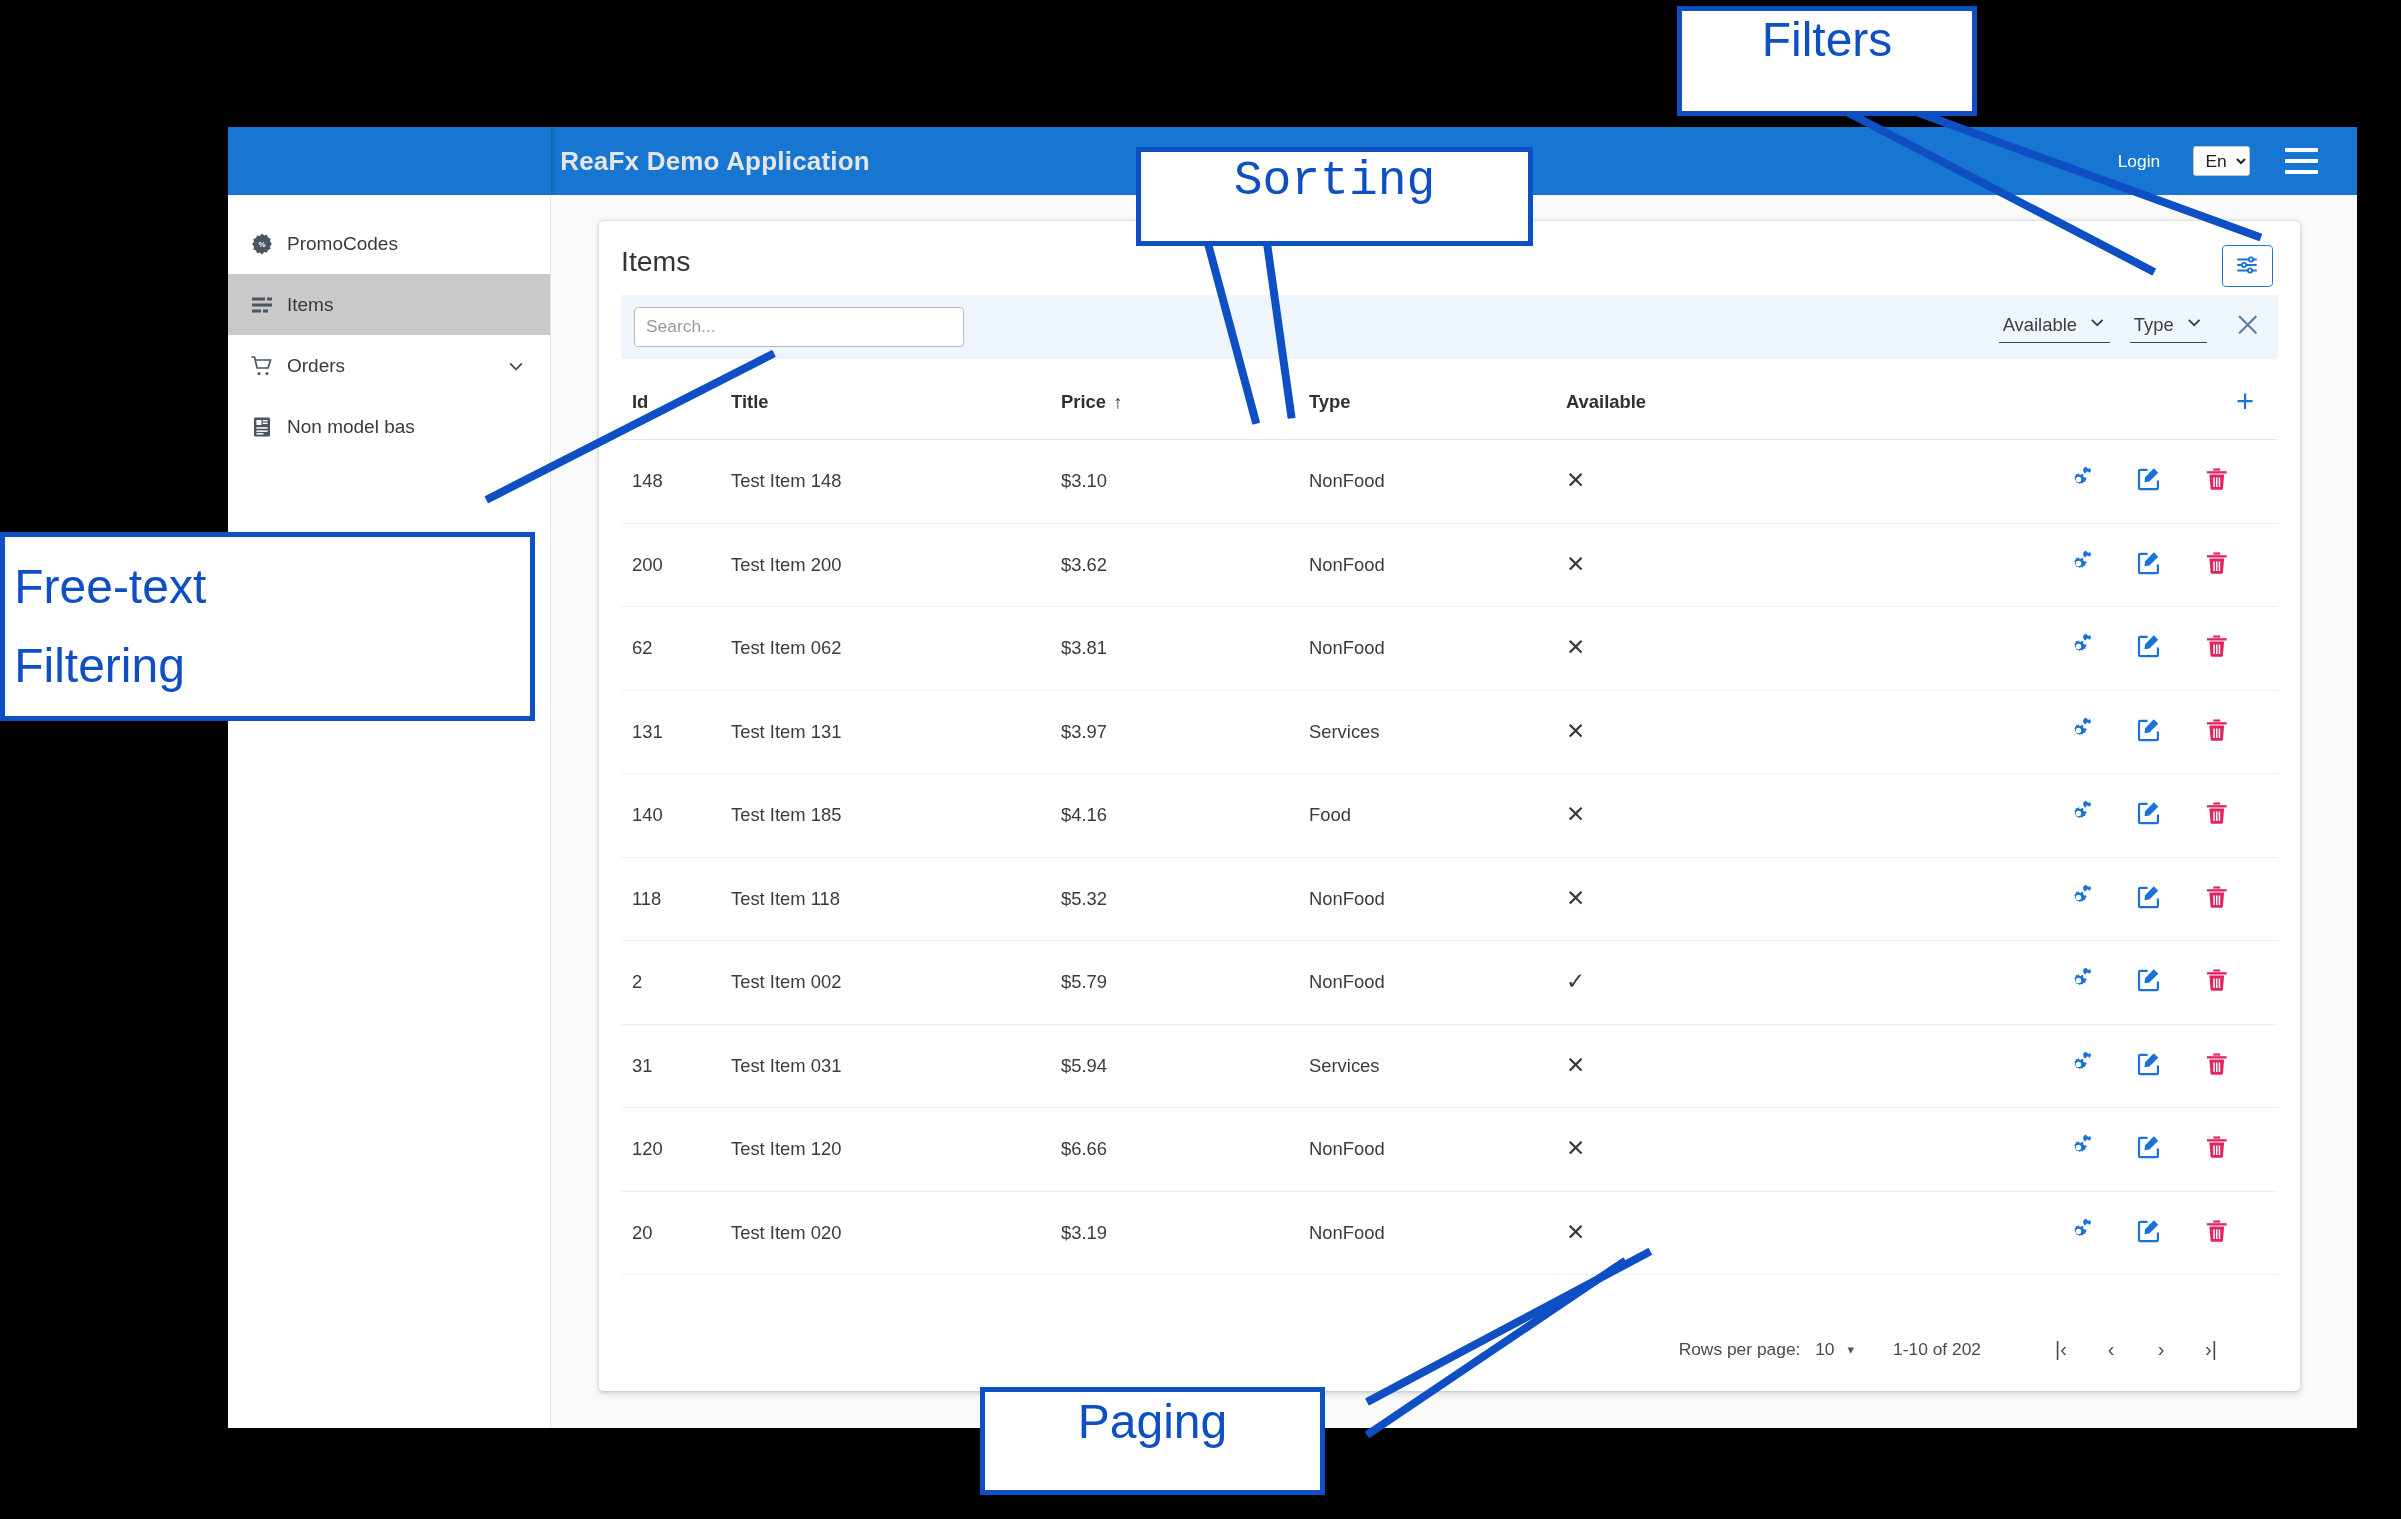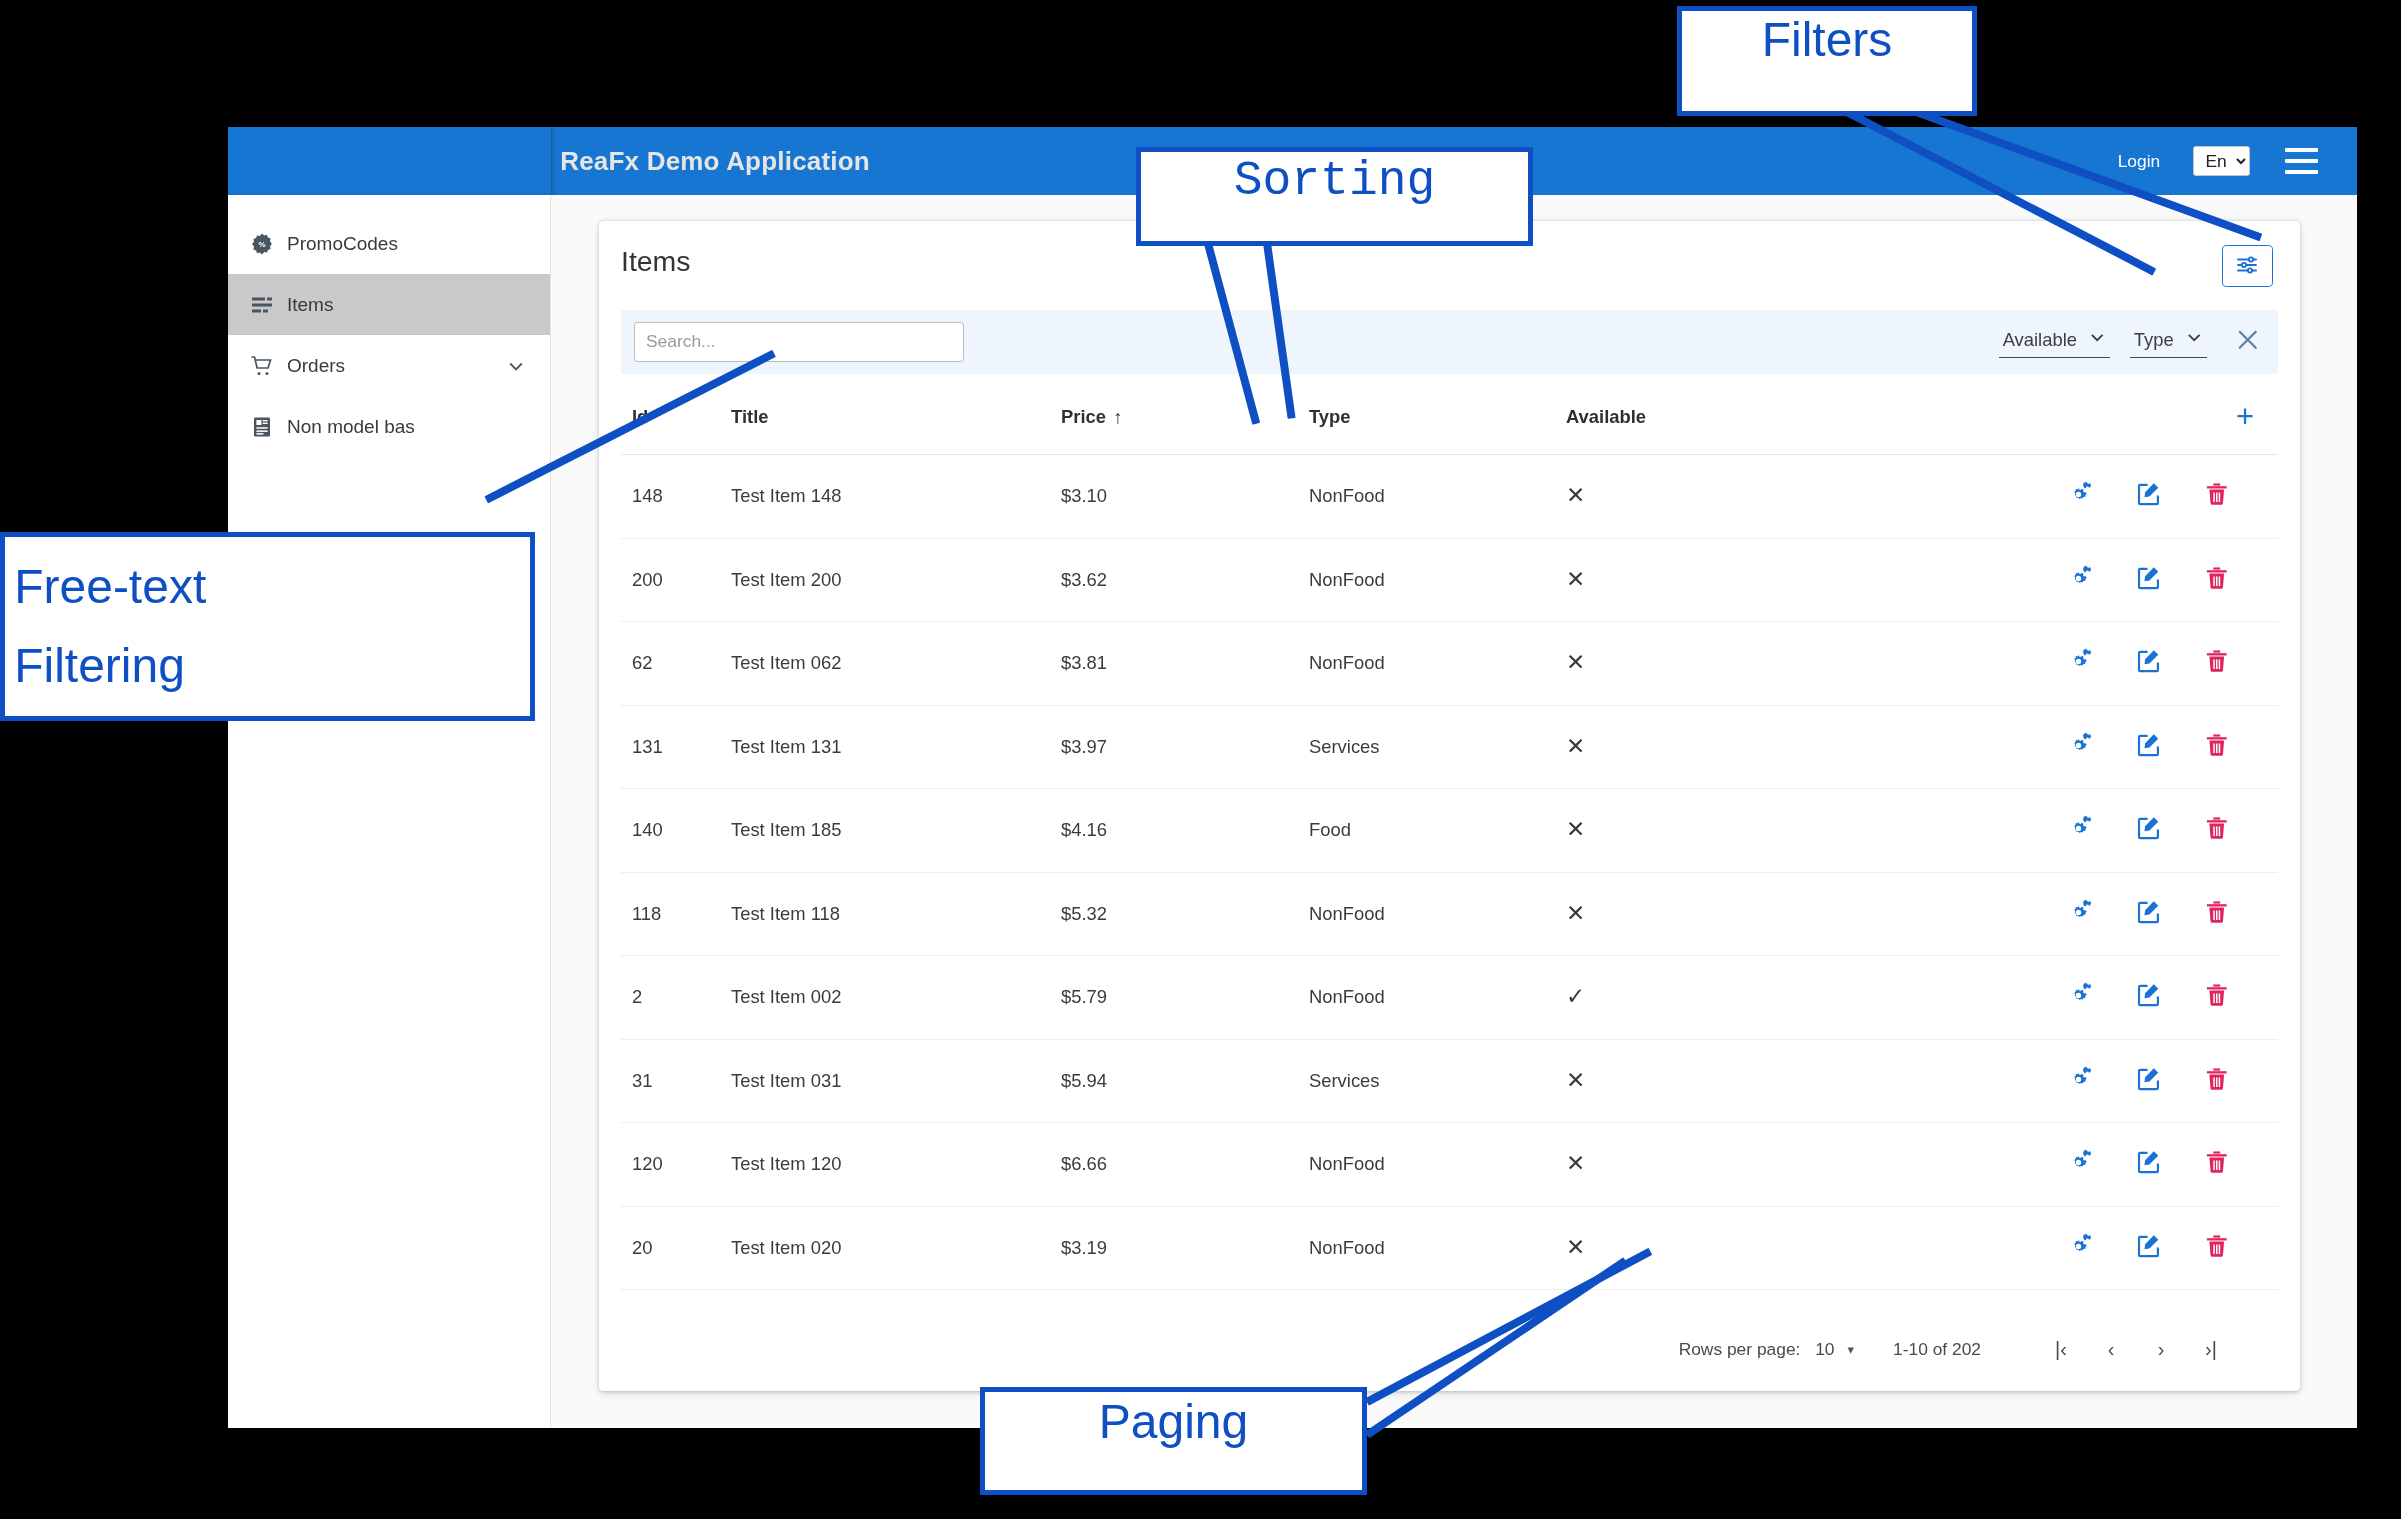--- a/index.html
+++ b/index.html
@@ -76,21 +76,21 @@
   #card-head { display:flex; align-items:flex-start; padding: 24px 27.5px 3.7px 22px; }
   #page-title { font-size: 28.4px; font-weight: 500; color:#333; }
   #filter-toggle-btn {
     margin-left:auto; width: 51px; height: 42px;
     border:1.8px solid #1b72d0; border-radius:4.6px; background:#fff;
     display:flex; align-items:center; justify-content:center; cursor:pointer;
   }
 
   
   #filter-bar {
-    margin: 19px 22px 0 22px;
+    margin: 4px 22px 0 22px;
     background:#eef5fd; height: 64px;
     display:flex; align-items:center; padding: 0 16.5px 0 13px;
   }
   #search-input {
     width: 330px; height: 40px; border:0.9px solid #b9b9b9; border-radius:3.7px;
     background:#fff; font-size:17.4px; padding: 0 11px; color:#333;
     font-family:"Liberation Sans", sans-serif;
   }
   #search-input::placeholder { color:#9a9a9a; }
   #filter-right { margin-left:auto; display:flex; align-items:center; gap: 20px; }
@@ -144,21 +144,21 @@
     color:#0f4fc4; font-size: 48px; font-weight: 400; line-height:1.08;
     text-align:center; z-index: 40;
   }
   .callout .callout-text { padding: 3.7px 9.2px; }
   .leader { position:absolute; background:#0f4fc4; transform-origin: 0 50%; z-index: 39; border-radius:0.9px; }
 
   #callout-filters { left: 1677px; top: 5.5px; width: 300px; height: 110px; }
   #callout-sorting { left: 1136px; top: 147px; width: 397px; height: 99px; font-family: Liberation Mono, monospace; }
   #callout-freetext { left: 0; top: 532px; width: 535px; height: 189px;
                       flex-direction:column;gap:19px; }
-  #callout-paging  { left: 980px; top: 1387px; width: 387px; height: 108px; }
+  #callout-paging  { left: 980px; top: 1387px; width: 345px; height: 108px; }
 </style>
 </head>
 <body>
 
 <div id="stage">
 
   <div id="app-window">
 
     <div id="topbar">
       <div id="topbar-left-pad"></div>

